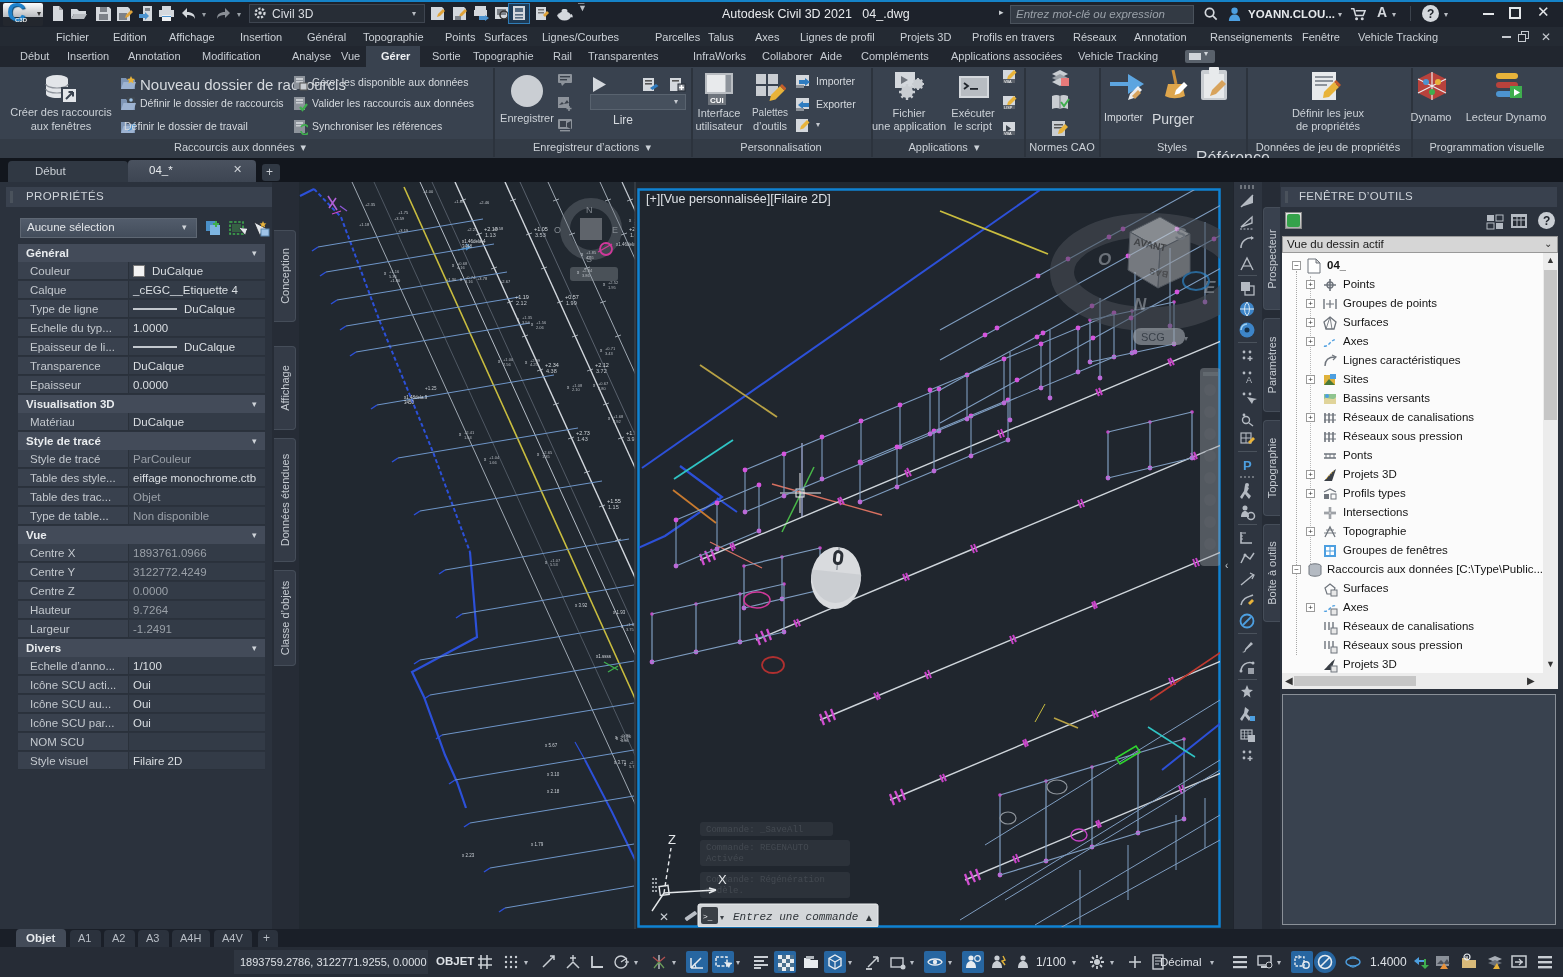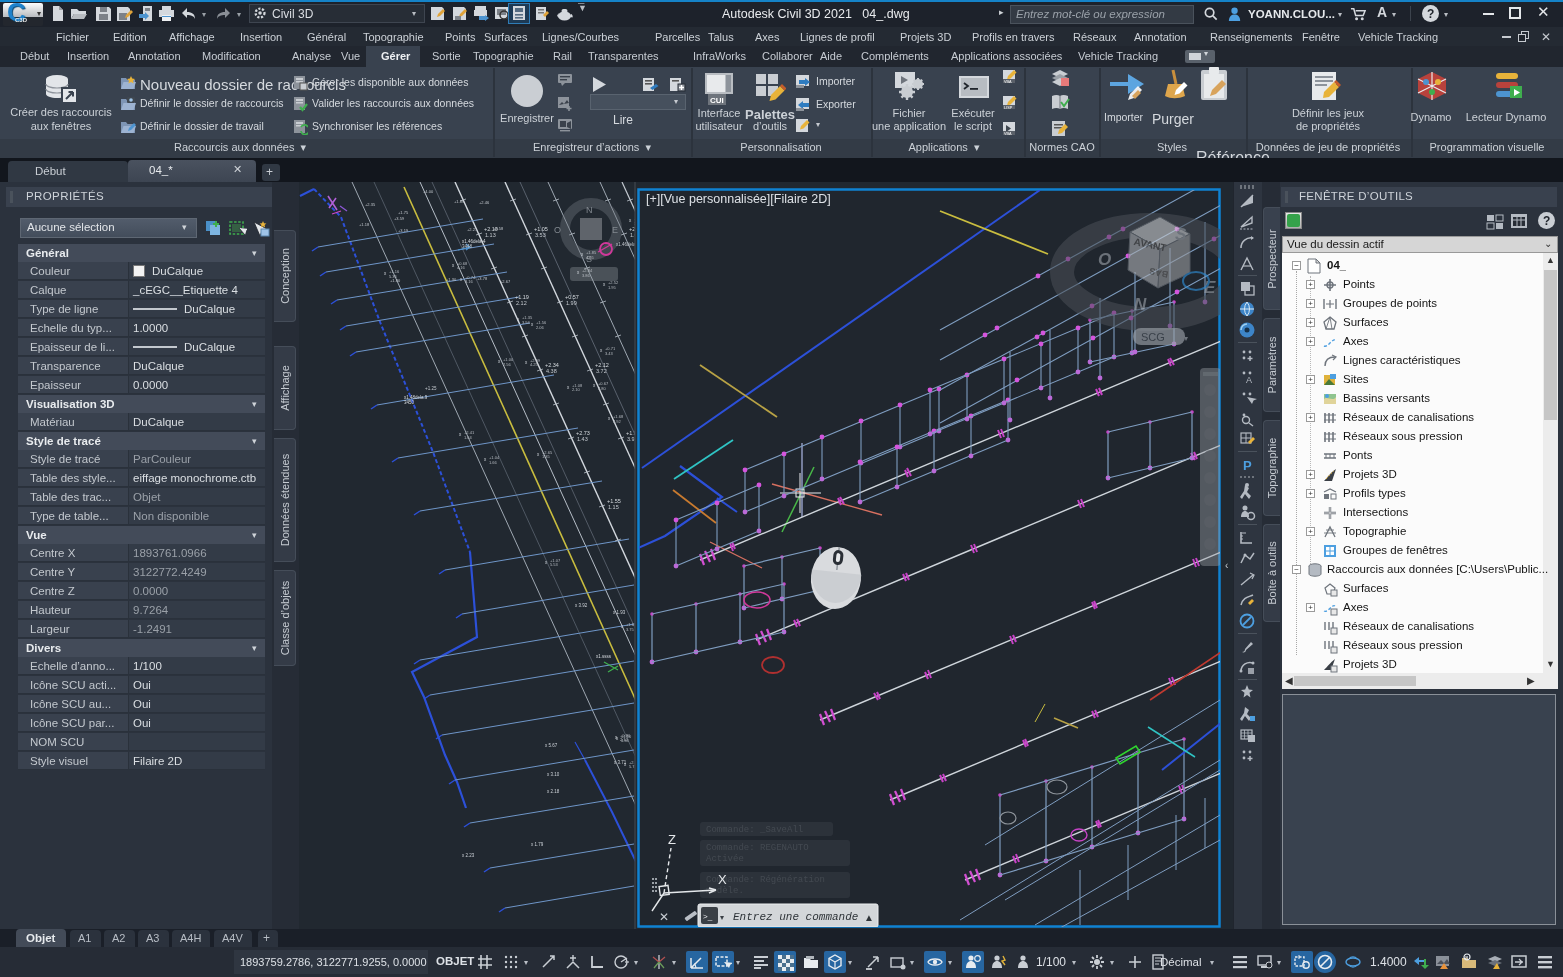--- a/index.html
+++ b/index.html
@@ -96,21 +96,21 @@
     <path d="M11 1l1.2 2.4L15 4l-2 1.8.6 2.7L11 7l-2.6 1.5L9 5.8 7 4l2.8-.6z" fill="#e8b33a"></path>
   </svg><div class="txt" style="left:140px;top:76px;font-size:15px;color:#d5d9de;">Nouveau dossier de raccourcis</div><svg class="abs" style="left:120px;top:96px" width="16" height="16" viewBox="0 0 16 16">
     <path d="M1 3h5l1.5 2H15v9H1z" fill="#7e95b5"></path>
     <path d="M1 14l2.5-7H16l-2.5 7z" fill="#9db3d2"></path>
     <rect x="7" y="1" width="8" height="6" rx="1" fill="#3f4750"></rect>
     <circle cx="11" cy="4" r="1.8" fill="#9fc4e8"></circle>
   </svg><div class="txt" style="left:140px;top:97px;font-size:10.5px;color:#d5d9de;">Définir le dossier de raccourcis</div><svg class="abs" style="left:120px;top:119px" width="16" height="16" viewBox="0 0 16 16">
     <path d="M1 3h5l1.5 2H15v9H1z" fill="#7e95b5"></path>
     <path d="M1 14l2.5-7H16l-2.5 7z" fill="#9db3d2"></path>
     <path d="M9 9l5-5 2 2-5 5-3 1z" fill="#4d94d0"></path>
-  </svg><div class="txt" style="left:140px;top:120px;font-size:10.5px;color:#d5d9de;">Définir le dossier de travail</div><svg class="abs" style="left:292px;top:75px" width="16" height="16" viewBox="0 0 16 16">
+  </svg><div class="txt" style="left:124px;top:120px;font-size:10.5px;color:#d5d9de;">Définir le dossier de travail</div><svg class="abs" style="left:292px;top:75px" width="16" height="16" viewBox="0 0 16 16">
     <rect x="2" y="1" width="11" height="13" fill="#8d939b"></rect>
     <rect x="4" y="3" width="7" height="2" fill="#c9cdd2"></rect>
     <rect x="4" y="6" width="7" height="1.5" fill="#c9cdd2"></rect>
     <rect x="8" y="8" width="7" height="7" fill="#c9cdd2" stroke="#555"></rect>
   </svg><div class="txt" style="left:312px;top:76px;font-size:10.5px;color:#d5d9de;">Gérer les disponible aux données</div><svg class="abs" style="left:292px;top:96px" width="16" height="16" viewBox="0 0 16 16">
     <rect x="2" y="1" width="11" height="13" fill="#8d939b"></rect>
     <rect x="4" y="3" width="7" height="2" fill="#c9cdd2"></rect>
     <rect x="4" y="6" width="7" height="1.5" fill="#c9cdd2"></rect>
     <path d="M8 11l2.5 3L15 8" stroke="#3fae4e" stroke-width="2.2" fill="none"></path>
   </svg><div class="txt" style="left:312px;top:97px;font-size:10.5px;color:#d5d9de;">Valider les raccourcis aux données</div><svg class="abs" style="left:292px;top:119px" width="16" height="16" viewBox="0 0 16 16">
@@ -152,21 +152,21 @@
     <text x="6" y="31" font-size="8" font-weight="bold" fill="#fff" font-family="Liberation Sans">CUI</text>
   </svg><div class="txt" style="left:719px;top:107px;font-size:11px;color:#ccd1d7;font-weight:normal;transform:translateX(-50%);">Interface</div><div class="txt" style="left:719px;top:120px;font-size:11px;color:#ccd1d7;font-weight:normal;transform:translateX(-50%);">utilisateur</div><svg class="abs" style="left:754px;top:72px" width="32" height="35" viewBox="0 0 32 35">
     <g fill="#c9cdd2">
       <rect x="2" y="2" width="10" height="10"></rect>
       <rect x="14" y="2" width="10" height="10"></rect>
       <rect x="2" y="14" width="10" height="10"></rect>
       <rect x="14" y="14" width="10" height="10"></rect>
     </g>
     <path d="M17 23l9-9 4.5 4.5-9 9-6 1.5z" fill="#e8b33a"></path>
     <path d="M26 14l4.5 4.5 2-2-4.5-4.5z" fill="#c45c2a"></path>
-  </svg><div class="txt" style="left:770px;top:107px;font-size:13px;color:#ccd1d7;font-weight:bold;transform:translateX(-50%);">Palettes</div><div class="txt" style="left:770px;top:120px;font-size:11px;color:#ccd1d7;font-weight:normal;transform:translateX(-50%);">d’outils</div><svg class="abs" style="left:795px;top:72px" width="17" height="17" viewBox="0 0 17 17">
+  </svg><div class="txt" style="left:770px;top:107px;font-size:10px;color:#ccd1d7;font-weight:normal;transform:translateX(-50%);">Palettes</div><div class="txt" style="left:770px;top:120px;font-size:11px;color:#ccd1d7;font-weight:normal;transform:translateX(-50%);">d’outils</div><svg class="abs" style="left:795px;top:72px" width="17" height="17" viewBox="0 0 17 17">
     <rect x="1" y="3" width="13" height="11" fill="#d4d8dd"></rect>
     <path d="M4 8h6V6l5 4-5 4v-2H4z" fill="#2f7cc0"></path>
     <rect x="1" y="13" width="8" height="3" fill="#8d939b"></rect>
   </svg><div class="txt" style="left:816px;top:75px;font-size:10.5px;color:#d5d9de;">Importer</div><svg class="abs" style="left:795px;top:95px" width="17" height="17" viewBox="0 0 17 17">
     <rect x="1" y="3" width="13" height="11" fill="#d4d8dd"></rect>
     <path d="M14 8H8V6l-5 4 5 4v-2h6z" fill="#2f7cc0"></path>
     <rect x="1" y="13" width="8" height="3" fill="#8d939b"></rect>
   </svg><div class="txt" style="left:816px;top:98px;font-size:10.5px;color:#d5d9de;">Exporter</div><svg class="abs" style="left:795px;top:117px" width="17" height="17" viewBox="0 0 17 17">
     <rect x="1" y="2" width="12" height="13" fill="#d4d8dd"></rect>
     <path d="M6 9l6-6 2.5 2.5-6 6-3.5 1z" fill="#e8b33a"></path>
@@ -1065,21 +1065,21 @@
   </svg><div class="txt" style="left:1343px;top:506px;font-size:11.5px;font-weight:normal;color:#141414;max-width:222px;overflow:hidden;text-overflow:ellipsis;">Intersections</div><div class="abs" style="left:1306px;top:527px;width:9px;height:9px;background:#fff;border:1px solid #9a9a9a;font-size:8px;line-height:7px;text-align:center;color:#333;">+</div><svg class="abs" style="left:1322px;top:524px" width="16" height="16" viewBox="0 0 16 16">
     <path d="M3 13L8 3l5 10" fill="none" stroke="#6e747c" stroke-width="1.3"></path>
     <path d="M2 9h12M4 6h8" stroke="#6e747c" stroke-width="0.9"></path>
   </svg><div class="txt" style="left:1343px;top:525px;font-size:11.5px;font-weight:normal;color:#141414;max-width:222px;overflow:hidden;text-overflow:ellipsis;">Topographie</div><svg class="abs" style="left:1322px;top:543px" width="16" height="16" viewBox="0 0 16 16">
     <rect x="2" y="2" width="12" height="12" fill="#4d9fe0"></rect>
     <rect x="4" y="4" width="8" height="8" fill="#fff"></rect>
     <path d="M4 8h8M8 4v8" stroke="#4d9fe0"></path>
   </svg><div class="txt" style="left:1343px;top:544px;font-size:11.5px;font-weight:normal;color:#141414;max-width:222px;overflow:hidden;text-overflow:ellipsis;">Groupes de fenêtres</div><div class="abs" style="left:1292px;top:565px;width:9px;height:9px;background:#fff;border:1px solid #9a9a9a;font-size:8px;line-height:7px;text-align:center;color:#333;">−</div><svg class="abs" style="left:1307px;top:562px" width="16" height="16" viewBox="0 0 16 16">
     <ellipse cx="8" cy="4" rx="6" ry="2.2" fill="#b4bac2" stroke="#6e747c"></ellipse>
     <path d="M2 4v8c0 1.2 2.7 2.2 6 2.2s6-1 6-2.2V4" fill="#b4bac2" stroke="#6e747c"></path>
-  </svg><div class="txt" style="left:1327px;top:563px;font-size:11.5px;font-weight:normal;color:#141414;max-width:222px;overflow:hidden;text-overflow:ellipsis;">Raccourcis aux données [C:\Users\Public...</div><svg class="abs" style="left:1322px;top:581px" width="16" height="16" viewBox="0 0 16 16">
+  </svg><div class="txt" style="left:1327px;top:563px;font-size:11.5px;font-weight:normal;color:#141414;max-width:222px;overflow:hidden;text-overflow:ellipsis;">Raccourcis aux données [C:\Type\Public...</div><svg class="abs" style="left:1322px;top:581px" width="16" height="16" viewBox="0 0 16 16">
     <path d="M8 3l5 4-2 6H5L3 7z" fill="none" stroke="#6e747c" stroke-width="1.2"></path>
     <rect x="9" y="9" width="6" height="6" fill="#e8e8e8" stroke="#6e747c"></rect>
   </svg><div class="txt" style="left:1343px;top:582px;font-size:11.5px;font-weight:normal;color:#141414;max-width:222px;overflow:hidden;text-overflow:ellipsis;">Surfaces</div><div class="abs" style="left:1306px;top:603px;width:9px;height:9px;background:#fff;border:1px solid #9a9a9a;font-size:8px;line-height:7px;text-align:center;color:#333;">+</div><svg class="abs" style="left:1322px;top:600px" width="16" height="16" viewBox="0 0 16 16">
     <path d="M2 11c4 2 8-7 11-5" fill="none" stroke="#4d9fe0" stroke-width="1.3" stroke-dasharray="3 2"></path>
     <rect x="9" y="9" width="6" height="6" fill="#e8e8e8" stroke="#6e747c"></rect>
   </svg><div class="txt" style="left:1343px;top:601px;font-size:11.5px;font-weight:normal;color:#141414;max-width:222px;overflow:hidden;text-overflow:ellipsis;">Axes</div><svg class="abs" style="left:1322px;top:619px" width="16" height="16" viewBox="0 0 16 16">
     <path d="M3 3v8M7 3v8M11 3v8" stroke="#6e747c" stroke-width="1.4"></path>
     <rect x="9" y="9" width="6" height="6" fill="#e8e8e8" stroke="#6e747c"></rect>
   </svg><div class="txt" style="left:1343px;top:620px;font-size:11.5px;font-weight:normal;color:#141414;max-width:222px;overflow:hidden;text-overflow:ellipsis;">Réseaux de canalisations</div><svg class="abs" style="left:1322px;top:638px" width="16" height="16" viewBox="0 0 16 16">
     <path d="M3 3v8M7 3v8M11 3v8" stroke="#6e747c" stroke-width="1.4"></path>

